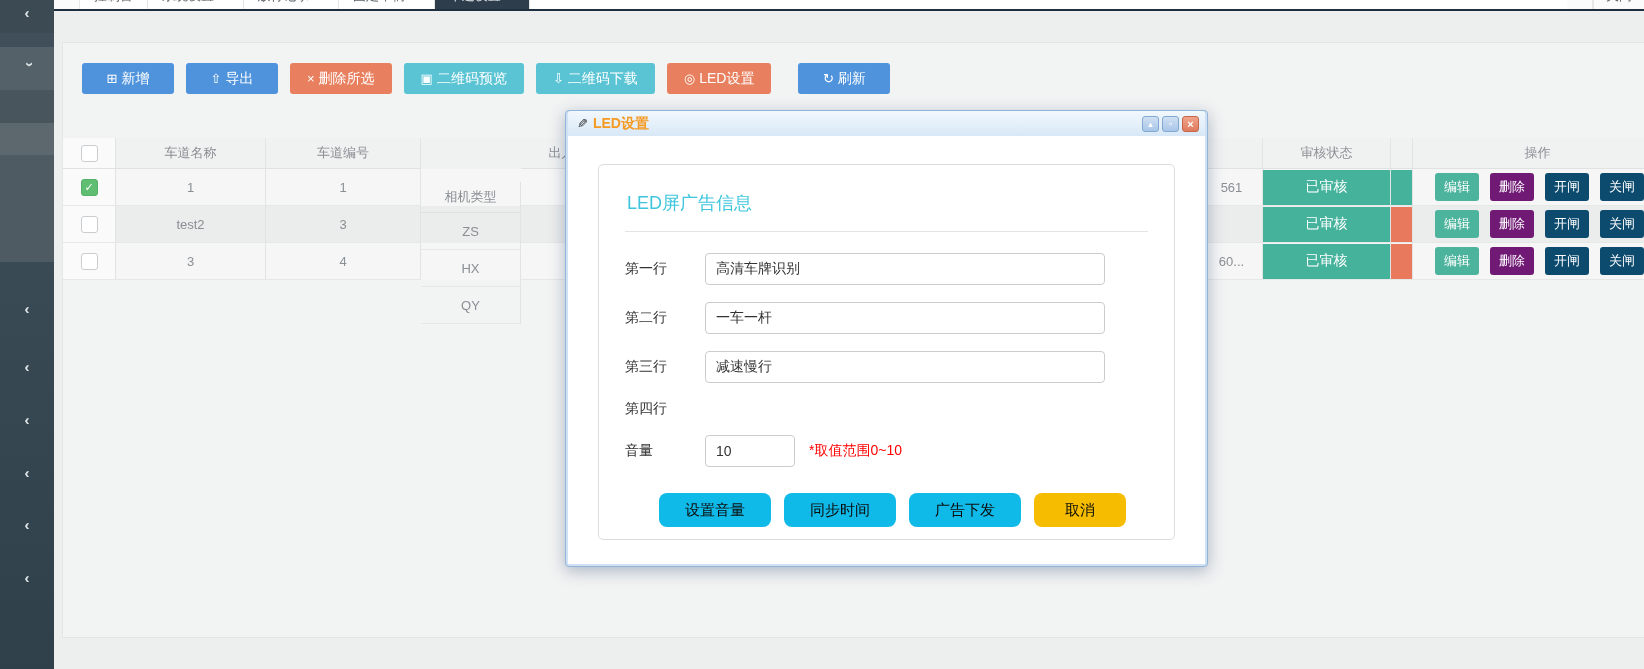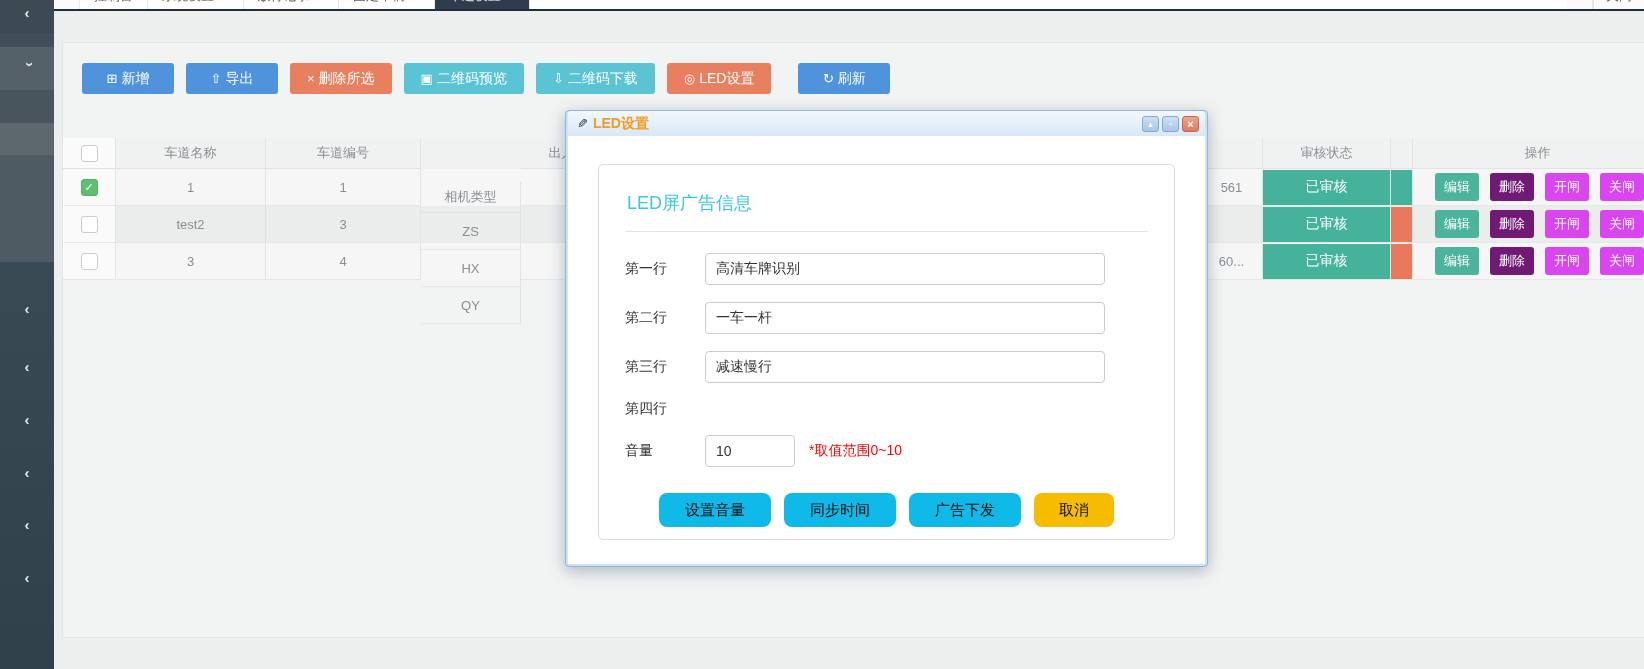--- a/index.html
+++ b/index.html
@@ -68,21 +68,21 @@
   .col-ops  { width:250px; justify-content:flex-start; padding-left:22px; gap:11px; }
   .cbx { width:17px; height:17px; border:1px solid #c9cdd0; border-radius:3px; background:#fff;
     display:flex; align-items:center; justify-content:center; font-size:11px; color:#fff; cursor:pointer; }
   .cbx.checked { background:#5fbe72; border-color:#54b268; }
   .badge { width:100%; height:35px; margin:1px 0; background:#45b29b; color:#fff;
     display:flex; align-items:center; justify-content:center; font-size:14px; }
   .barblk { width:100%; height:35px; margin:1px 0; }
   .bar-green { background:#45b29b; } .bar-orange { background:#e8795c; }
   .abtn { border:none; border-radius:3px; color:#fff; font-size:13px; padding:5px 9px;
     cursor:pointer; white-space:nowrap; font-family:inherit; }
-  .a-green { background:#4cb39c; } .a-orange { background:#701a75; } .a-blue { background:#d946ef; }
+  .a-green { background:#4cb39c; } .a-orange { background:#701a75; } .a-blue { background:#0c4a6e; }
 
   
   .modal { position:absolute; left:565px; top:110px; width:643px; height:457px;
     background:#cfe1f2; border:1px solid #93b5da; border-radius:4px; z-index:10;
     box-shadow:0 4px 16px rgba(40,70,110,.35); padding:0 2px 2px 2px; }
   .m-titlebar { height:25px; display:flex; align-items:center; padding:0 6px 0 9px;
     background:linear-gradient(180deg,#f2f8fd 0%,#d8e8f7 100%); border-radius:3px 3px 0 0; }
   .m-title-icon { font-size:13px; color:#2a2a2a; margin-right:5px; transform:scaleX(-1); }
   .m-title { color:#f59a23; font-weight:bold; font-size:14px; }
   .m-winbtns { margin-left:auto; display:flex; gap:3px; }
@@ -97,21 +97,21 @@
   .m-divider { border:none; border-top:1px solid #e4e4e4; margin-bottom:21px; }
   .frow { display:flex; align-items:center; margin-bottom:17px; }
   .frow label { width:80px; font-size:14px; color:#333; }
   .frow input { height:32px; border:1px solid #ccc; border-radius:4px; padding:0 10px;
     font-size:14px; color:#333; width:400px; font-family:inherit; outline:none; }
   .frow input.small { width:90px; }
   .hint { color:#ff0000; font-size:14px; margin-left:14px; }
   .m-btnrow { display:flex; gap:13px; margin:26px 0 0 34px; }
   .mbtn { height:34px; width:112px; border:none; border-radius:8px; background:#10bae8;
     color:#0b0b0b; font-size:15px; cursor:pointer; font-family:inherit; }
-  .mbtn.cancel { background:#f6bd00; width:80px; }
+  .mbtn.cancel { background:#f6bd00; width:92px; }
 </style>
 </head>
 <body>
 
 <div class="sidebar">
   <div class="sb-block sb-b1"></div>
   <div class="sb-block sb-b2"></div>
   <div class="sb-block sb-b3"></div>
   <div class="sb-block sb-b4"></div>
   <div class="sb-block sb-b5"></div>

